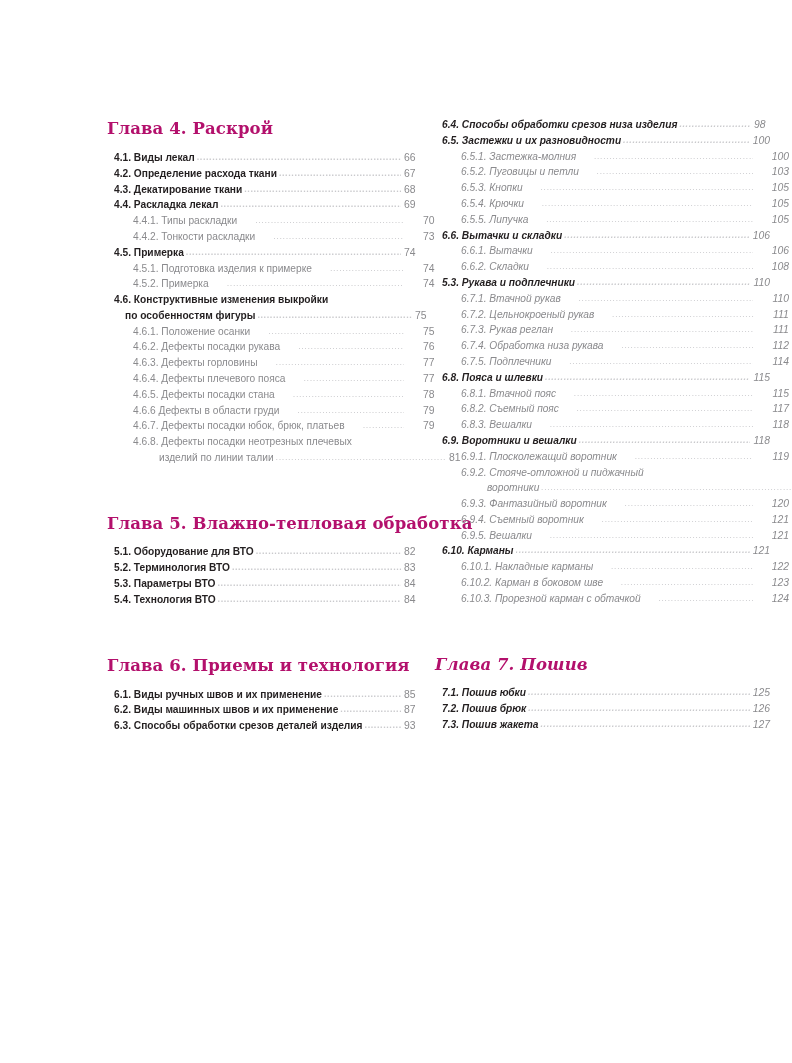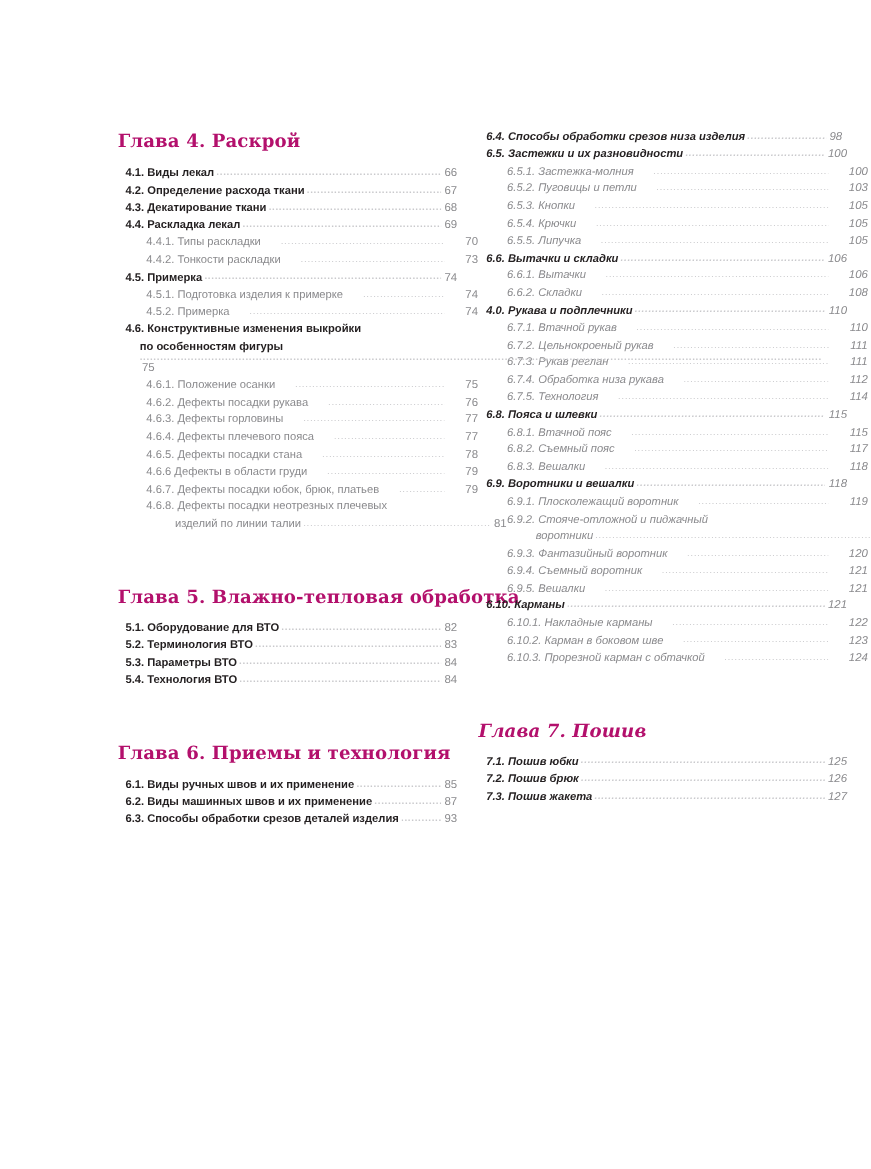--- a/index.html
+++ b/index.html
@@ -80,21 +80,20 @@
   }
   .toc-row.cont2 {
     font-weight: 400;
     color: #8a8a8d;
     padding-left: 52px;
   }
   .toc-row.cont1 {
     font-weight: 700;
     color: #231f20;
     padding-left: 18px;
-    flex-direction: column;
   }
   .toc-label {
     flex: 0 1 auto;
     white-space: nowrap;
   }
   .toc-dots {
     flex: 1 1 auto;
     min-width: 4px;
     overflow: hidden;
     white-space: nowrap;
@@ -319,21 +318,21 @@
               <span class="toc-label">6.6.1. Вытачки</span>
               <span class="toc-dots">........................................................................................................................................................................................................</span>
               <span class="toc-page">106</span>
             </div>
             <div class="toc-row lvl2">
               <span class="toc-label">6.6.2. Складки</span>
               <span class="toc-dots">........................................................................................................................................................................................................</span>
               <span class="toc-page">108</span>
             </div>
             <div class="toc-row lvl1">
-              <span class="toc-label">4.0. Рукава и подплечники</span>
+              <span class="toc-label">5.3. Рукава и подплечники</span>
               <span class="toc-dots">........................................................................................................................................................................................................</span>
               <span class="toc-page">110</span>
             </div>
             <div class="toc-row lvl2">
               <span class="toc-label">6.7.1. Втачной рукав</span>
               <span class="toc-dots">........................................................................................................................................................................................................</span>
               <span class="toc-page">110</span>
             </div>
             <div class="toc-row lvl2">
               <span class="toc-label">6.7.2. Цельнокроеный рукав</span>
@@ -344,21 +343,21 @@
               <span class="toc-label">6.7.3. Рукав реглан</span>
               <span class="toc-dots">........................................................................................................................................................................................................</span>
               <span class="toc-page">111</span>
             </div>
             <div class="toc-row lvl2">
               <span class="toc-label">6.7.4. Обработка низа рукава</span>
               <span class="toc-dots">........................................................................................................................................................................................................</span>
               <span class="toc-page">112</span>
             </div>
             <div class="toc-row lvl2">
-              <span class="toc-label">6.7.5. Технология</span>
+              <span class="toc-label">6.7.5. Подплечники</span>
               <span class="toc-dots">........................................................................................................................................................................................................</span>
               <span class="toc-page">114</span>
             </div>
             <div class="toc-row lvl1">
               <span class="toc-label">6.8. Пояса и шлевки</span>
               <span class="toc-dots">........................................................................................................................................................................................................</span>
               <span class="toc-page">115</span>
             </div>
             <div class="toc-row lvl2">
               <span class="toc-label">6.8.1. Втачной пояс</span>

